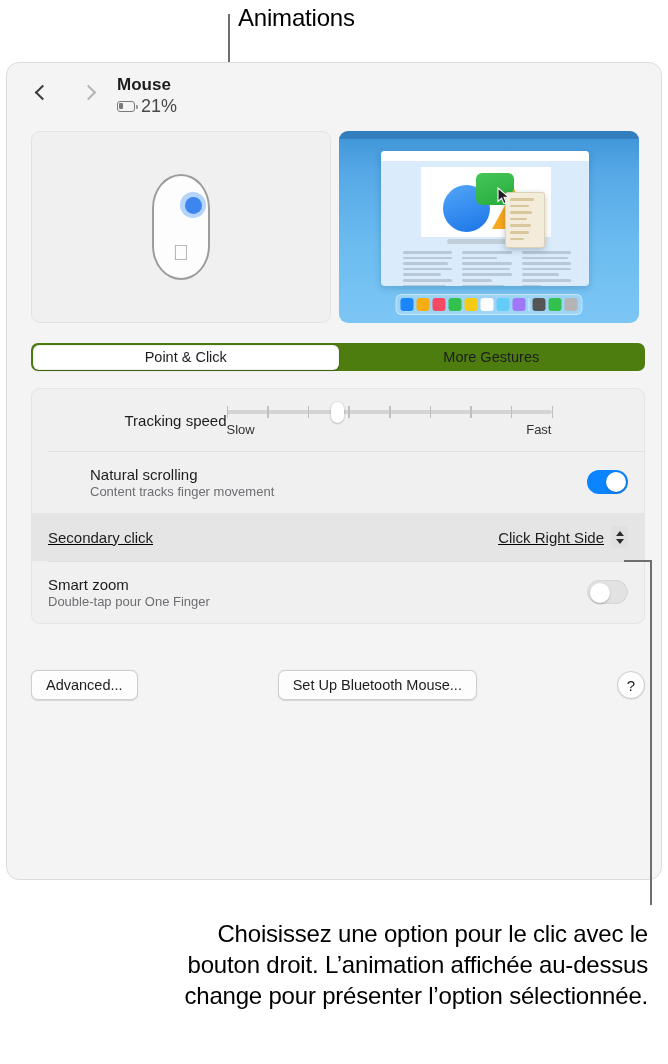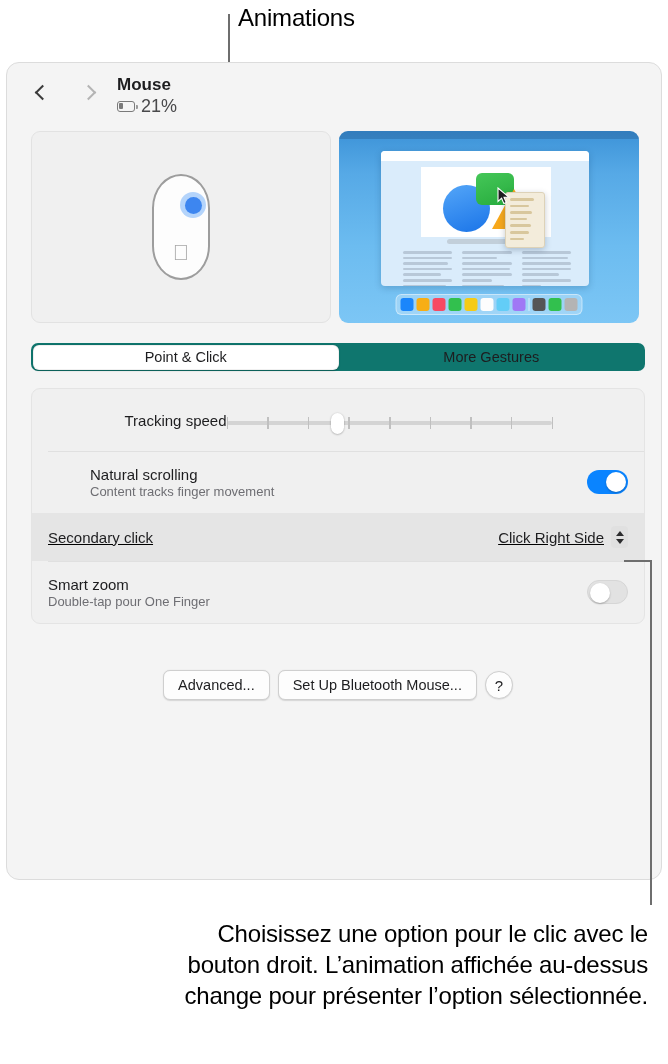--- a/index.html
+++ b/index.html
@@ -212,21 +212,21 @@
     border: 1px solid rgba(255,255,255,0.45);
     border-radius: 6px;
   }
   .dock-icon { width: 13px; height: 13px; border-radius: 3px; }
   .dock-sep { width: 1px; height: 13px; background: rgba(255,255,255,0.6); }
 
   
   .tabbar {
     position: absolute; left: 24px; top: 280px;
     width: 614px; height: 28px;
-    background: #0f766e;
+    background: #4d7c0f;
     border-radius: 7px;
     display: flex;
     padding: 1.5px;
   }
   .tab {
     flex: 1;
     display: flex; align-items: center; justify-content: center;
     font-size: 14.5px; color: #1d1d1f;
     border-radius: 6px;
   }
@@ -312,21 +312,21 @@
     align-items: center; justify-content: center; gap: 3px;
   }
   .tri-up, .tri-dn { width:0; height:0; border-left:4px solid transparent; border-right:4px solid transparent; }
   .tri-up { border-bottom: 5px solid #2c2c2e; }
   .tri-dn { border-top: 5px solid #2c2c2e; }
 
   
   .footer {
     position: absolute; left: 24px; top: 607px;
     width: 614px;
-    display: flex; justify-content: center; align-items: center; gap: 8px;
+    display: flex; justify-content: space-between; align-items: center; gap: 8px;
   }
   .btn {
     background: #fdfdfd;
     border: 0.5px solid #cfcfcf;
     border-radius: 7px;
     box-shadow: 0 0.5px 1.2px rgba(0,0,0,0.13);
     font-size: 14.5px; color: #1d1d1f;
     padding: 6px 14px;
     white-space: nowrap;
   }
@@ -473,20 +473,24 @@
               <div class="tick" style="left:12.5%"></div>
               <div class="tick" style="left:25%"></div>
               <div class="tick" style="left:37.5%"></div>
               <div class="tick" style="left:50%"></div>
               <div class="tick" style="left:62.5%"></div>
               <div class="tick" style="left:75%"></div>
               <div class="tick" style="left:87.5%"></div>
               <div class="tick" style="left:100%"></div>
               <div class="thumb" style="left:34%"></div>
             </div>
+            <div class="slider-ends">
+              <span>Slow</span>
+              <span>Fast</span>
+            </div>
           </div>
         </div>
       </div>
 
       <div class="row">
         <div class="row-inner" style="min-height:62px;margin-left:42px;">
           <div class="label-stack">
             <div class="row-label">Natural scrolling</div>
             <div class="row-sub">Content tracks finger movement</div>
           </div>

